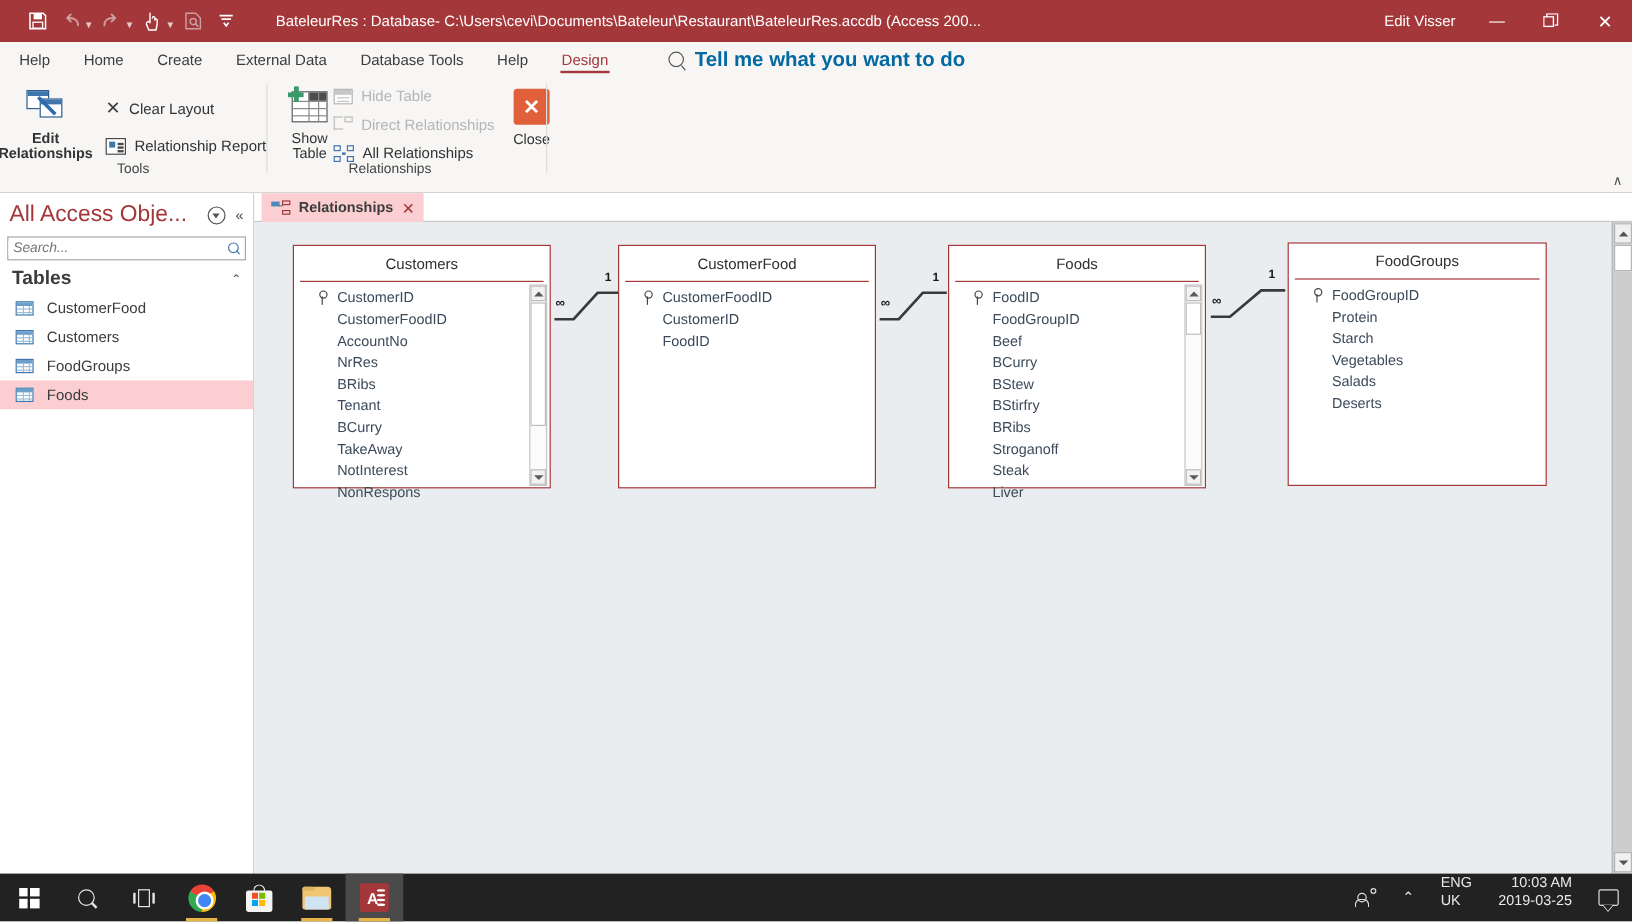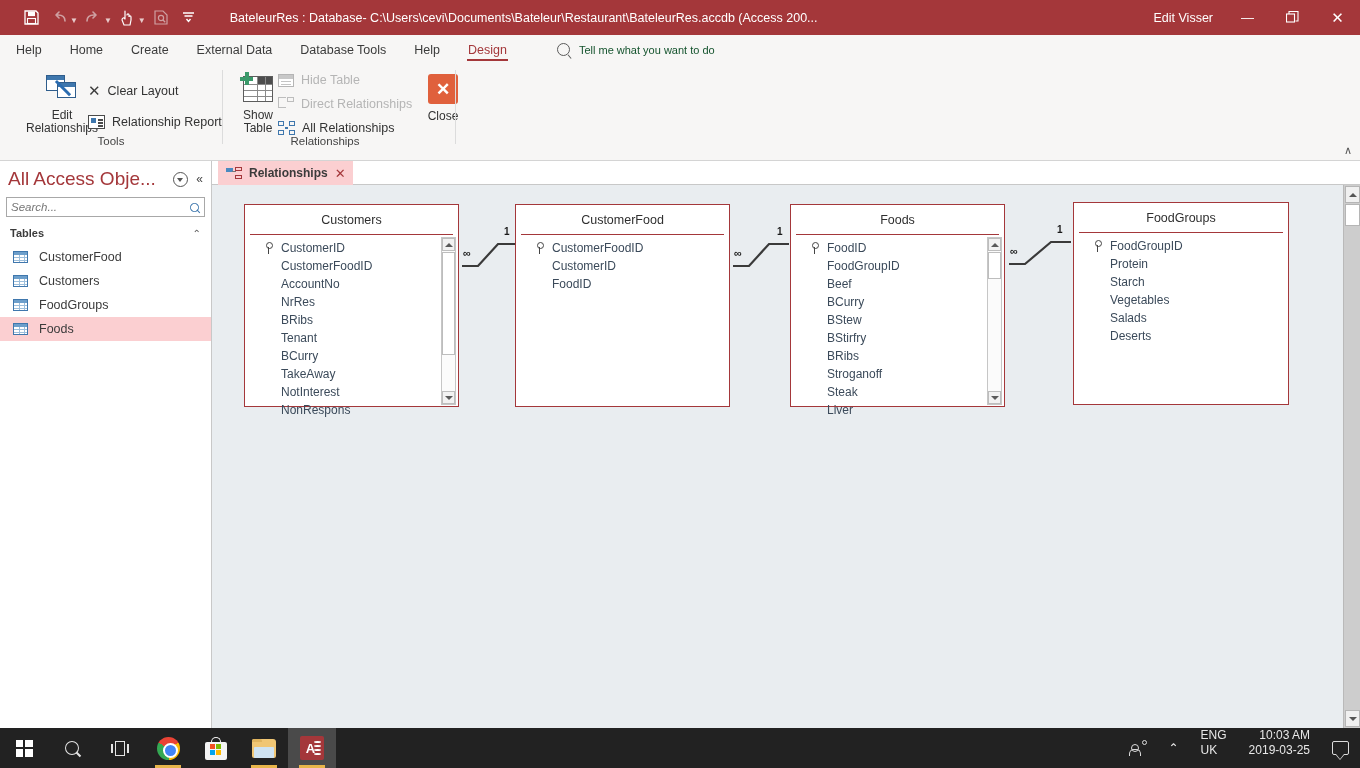--- a/index.html
+++ b/index.html
@@ -47,21 +47,21 @@
     height: 29px; padding: 0 14px; display: flex; align-items: center;
     font-size: 12.5px; color: #3b3b3b; position: relative;
   }
   .rtab.first { padding-left: 16px; }
   .rtab.active { color: #a4373a; }
   .rtab.active::after {
     content: ""; position: absolute; left: 13px; right: 13px; bottom: 3px;
     height: 2px; background: #a4373a;
   }
   .tellme { display: flex; align-items: center; gap: 9px; margin-left: 36px; }
-  .tellme-text { font-size: 11px; color: #14532d; }
+  .tellme-text { font-size: 17px; color: #0369a1; font-weight: bold; }
   .mag {
     width: 13px; height: 13px; border: 1.4px solid #5a5a5a; border-radius: 50%;
     position: relative; display: inline-block;
   }
   .mag::after {
     content: ""; position: absolute; width: 1.4px; height: 5px; background: #5a5a5a;
     right: -1px; bottom: -4px; transform: rotate(-40deg);
   }
 
   
@@ -214,21 +214,21 @@
     width: 9px; height: 9px; border: 1.3px solid #3f77ad; border-radius: 50%;
     position: relative; display: inline-block; transform: rotate(-45deg);
   }
   .mag2::after {
     content: ""; position: absolute; width: 1.3px; height: 4px; background: #3f77ad;
     left: 3px; bottom: -4px;
   }
   .group-hdr {
     display: flex; align-items: center; height: 24px; padding-left: 10px; margin-top: 4px;
   }
-  .group-hdr .lbl { font-size: 11px; font-weight: bold; color: #3b3b3b; flex: 1; }
+  .group-hdr .lbl { font-size: 16px; font-weight: bold; color: #3b3b3b; flex: 1; }
   .group-hdr .chev { font-size: 10px; color: #555; margin-right: 10px; }
   .nav-item {
     display: flex; align-items: center; height: 24px; padding-left: 13px; gap: 11px;
   }
   .nav-item.sel { background: #fbcfd1; }
   .nav-item .lbl { font-size: 12.5px; color: #3b3b3b; }
   .tbl-icn {
     width: 15px; height: 12px; border: 1.2px solid #3f77ad; position: relative; background: #fff;
   }
   .tbl-icn::before {
@@ -478,21 +478,21 @@
     <div class="rtab active">Design</div>
     <div class="tellme">
       <span class="mag"></span>
       <span class="tellme-text">Tell me what you want to do</span>
     </div>
   </div>
 
   <div class="ribbon">
 
     <div class="rgroup" style="left:0; width:222px;">
-      <div class="big-btn" style="left:30px; top:10px; width:64px;">
+      <div class="big-btn" style="left:6px; top:10px; width:64px;font-weight:bold;">
         <span class="icn-edit-rel">
           <span class="doc"></span>
             <span class="doc2"></span>
             <span class="pencil"></span>
         </span>
         <span style="margin-top:5px;">Edit</span>
         <span>Relationships</span>
       </div>
       <div class="small-btn" style="left:88px; top:19px;">
         <span class="icn-x">✕</span>

